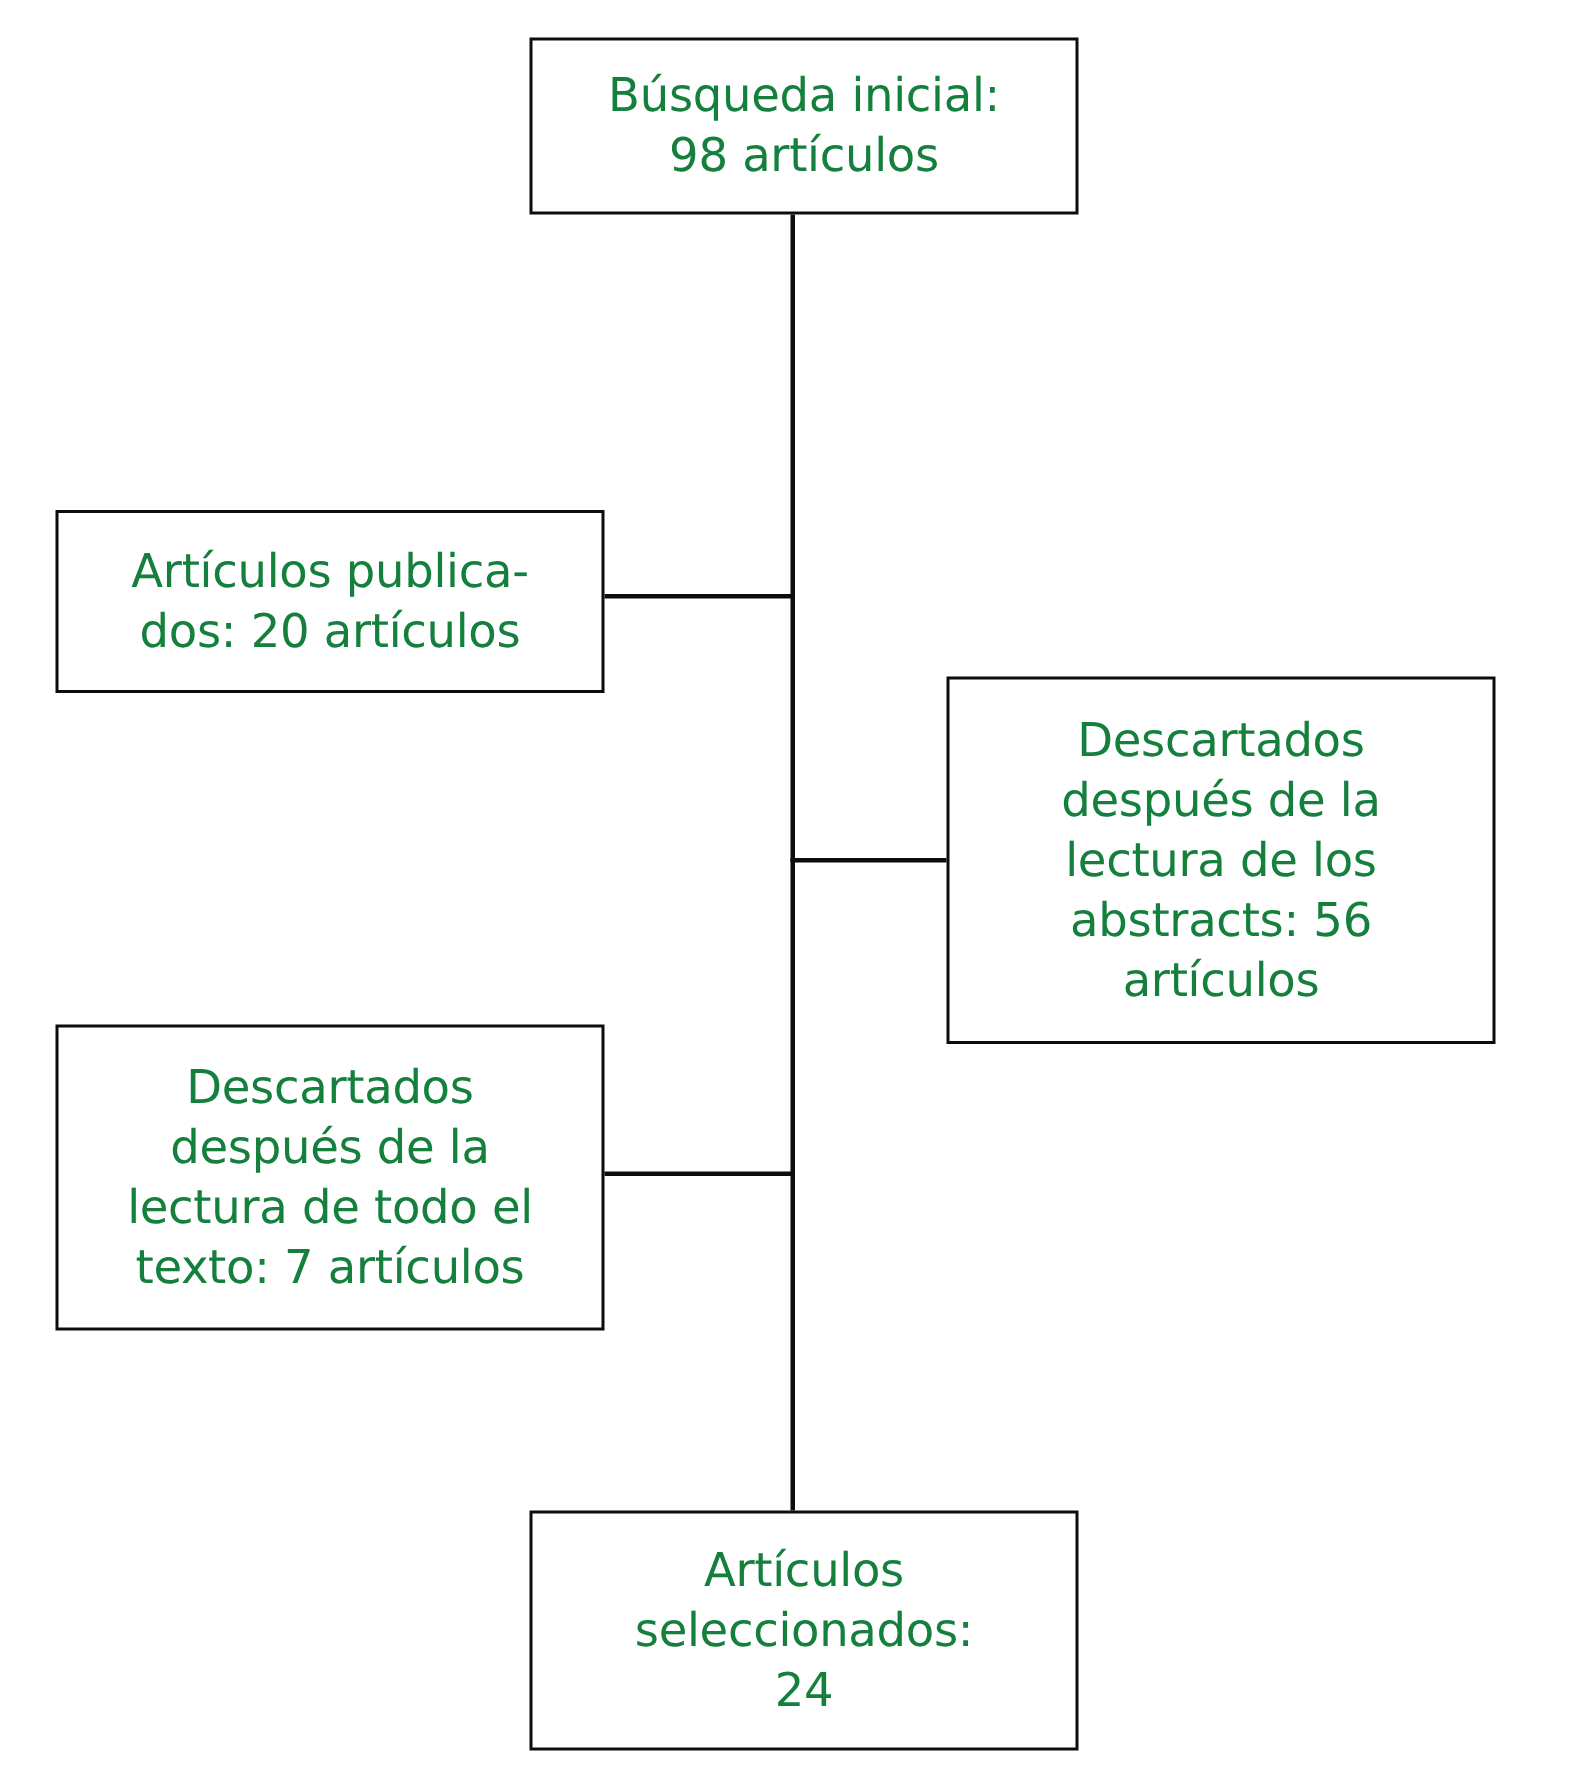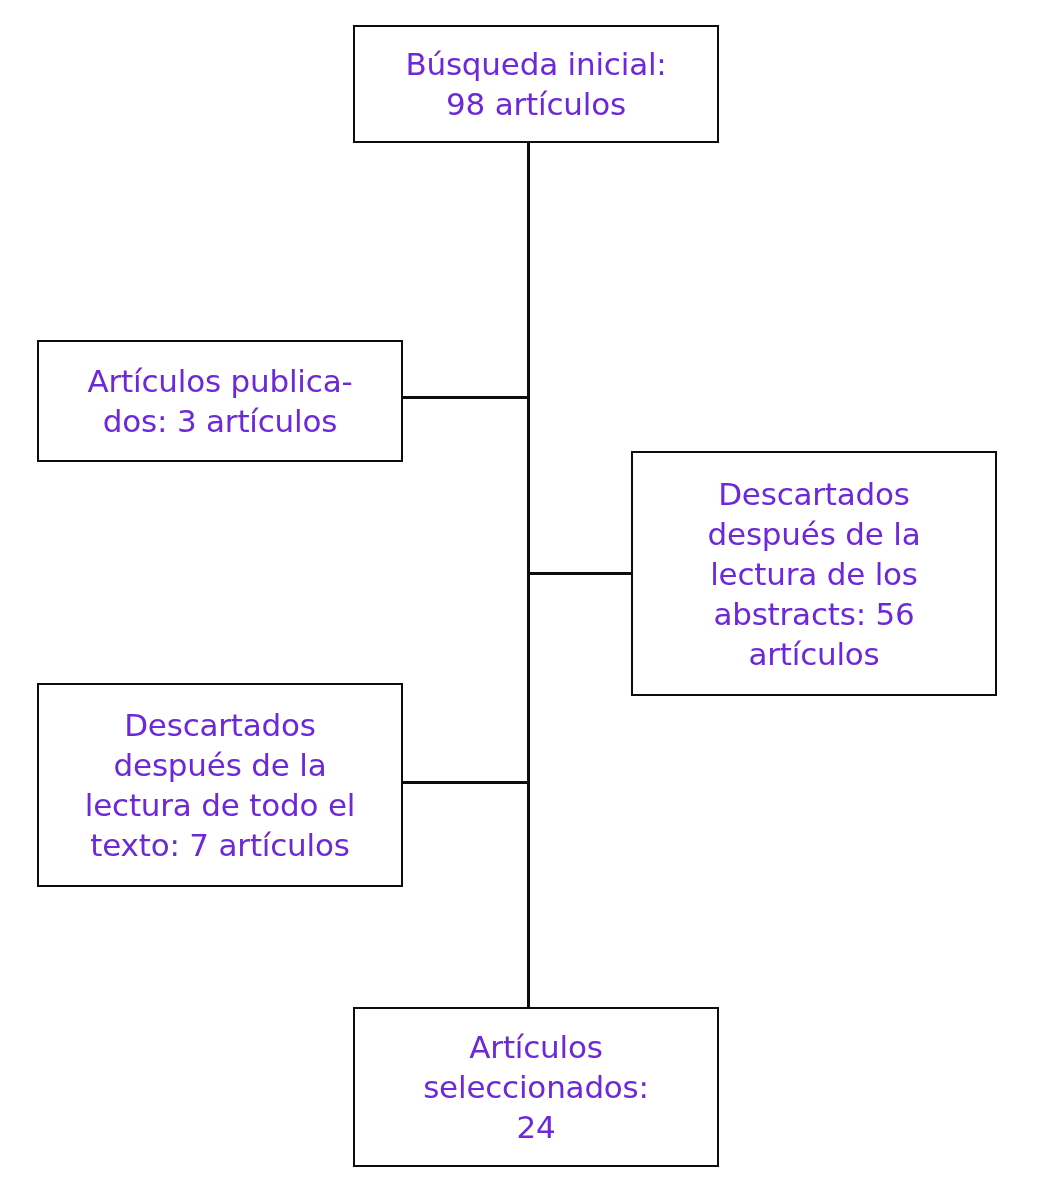--- a/index.html
+++ b/index.html
@@ -19,21 +19,21 @@
   }
   .node {
     position: absolute;
     box-sizing: border-box;
     border: 2px solid #0d0d0d;
     background: #ffffff;
     display: flex;
     align-items: center;
     justify-content: center;
     text-align: center;
-    color: #6d28d9;
+    color: #15803d;
   }
   .node-label {
     display: block;
     width: 100%;
     padding: 0 6px;
     box-sizing: border-box;
     white-space: pre-line;
     font-size: 31px;
     line-height: 40px;
     letter-spacing: -0.2px;
@@ -85,21 +85,21 @@
   <div class="edge edge-h" id="edge-to-abstracts"></div>
   <div class="edge edge-h" id="edge-to-fulltext"></div>
 
   <div class="node" id="node-initial-search">
     <span class="node-label">Búsqueda inicial:
 98 artículos</span>
   </div>
 
   <div class="node" id="node-published">
     <span class="node-label">Artículos publica-
-dos: 3 artículos</span>
+dos: 20 artículos</span>
   </div>
 
   <div class="node" id="node-discarded-abstracts">
     <span class="node-label">Descartados
 después de la
 lectura de los
 abstracts: 56
 artículos</span>
   </div>
 

